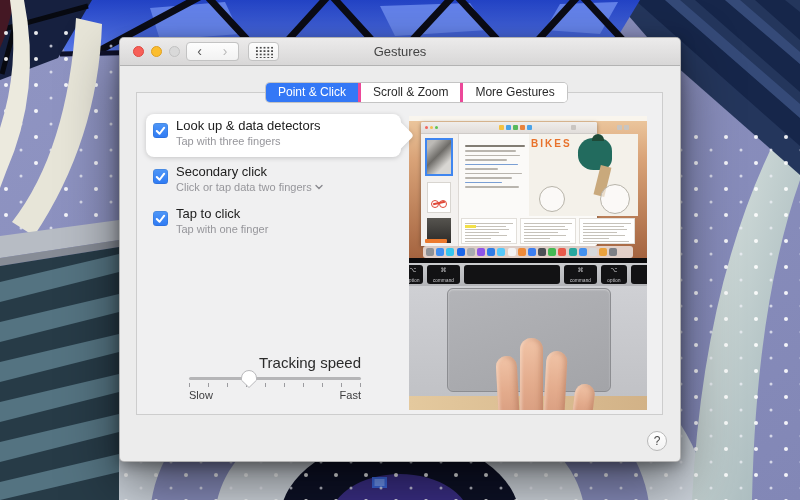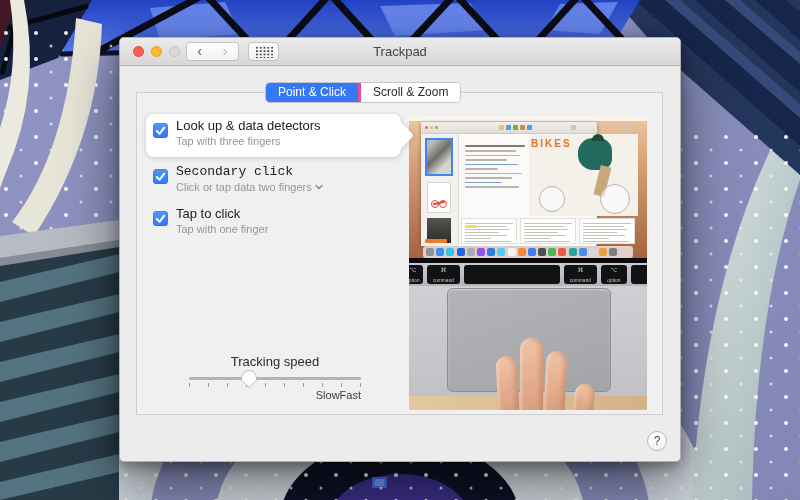--- a/index.html
+++ b/index.html
@@ -54,26 +54,26 @@
       filter:drop-shadow(0 1px 2.5px rgba(0,0,0,.18));z-index:2;}
   #hl::after{content:"";position:absolute;right:-8px;top:9px;width:25px;height:25px;background:#fff;
       transform:rotate(45deg);border-radius:4px;}
   .chk{position:absolute;width:15px;height:15px;border-radius:3.5px;
       background:linear-gradient(#4f97f7,#2e7af4);box-shadow:inset 0 0 0 .5px rgba(0,0,0,.15);z-index:3;}
   .chk svg{position:absolute;left:1px;top:1px;}
   .rowlabel{position:absolute;font-size:13px;color:#212121;z-index:3;}
   .rowsub{position:absolute;font-size:11px;color:#96969b;z-index:3;}
   .chev{display:inline-block;margin-left:3px;position:relative;top:-1px;}
   
-  #sl-label{position:absolute;left:69px;top:316px;width:172px;text-align:center;font-size:13px;color:#2b2b2b;}
+  #sl-label{position:absolute;left:69px;top:316px;width:172px;text-align:right;font-size:15px;color:#2b2b2b;}
   #sl-track{position:absolute;left:69px;top:339px;width:172px;height:3px;background:#b5b5b7;border-radius:2px;}
   #sl-thumb{position:absolute;top:331px;width:18px;height:20px;z-index:2;}
   #sl-ticks{position:absolute;left:69px;top:345px;width:172px;display:flex;justify-content:space-between;}
   #sl-ticks i{width:1px;height:4px;background:#9b9b9f;}
-  #sl-minmax{position:absolute;left:69px;top:351px;width:172px;display:flex;justify-content:flex-end;
+  #sl-minmax{position:absolute;left:69px;top:351px;width:172px;display:flex;justify-content:space-between;
       font-size:11px;color:#3c3c3e;}
   
   #setupbtn{position:absolute;left:349px;top:393px;width:169px;height:20px;background:linear-gradient(#fff,#f4f4f4);
       border:1px solid #b9b9b9;border-radius:4px;box-sizing:border-box;text-align:center;
       line-height:18px;font-size:12px;color:#222;}
   #helpbtn{position:absolute;left:527px;top:393px;width:20px;height:20px;border-radius:50%;
       background:linear-gradient(#fff,#f2f2f2);border:1px solid #b9b9b9;box-sizing:border-box;
       text-align:center;line-height:18px;font-size:12px;color:#4a4a4a;}
   
   #video{position:absolute;left:289px;top:78px;width:238px;height:294px;overflow:hidden;background:#222;}
@@ -219,46 +219,47 @@
 
   <div id="titlebar">
     <div class="tl red"></div>
     <div class="tl yellow"></div>
     <div class="tl gray"></div>
     <div class="navbtn" id="nav-back">‹</div>
     <div class="navbtn" id="nav-fwd">›</div>
     <div id="gridbtn">
       <div class="dots"></div>
     </div>
-    <div id="wintitle">Trackpad</div>
+    <div id="wintitle">Gestures</div>
   </div>
 
   <div id="panel"></div>
 
   <div id="tabs">
     <div class="tab sel">Point &amp; Click</div>
     <div class="tab">Scroll &amp; Zoom</div>
+    <div class="tab">More Gestures</div>
   </div>
 
   <div id="hl"></div>
 
   <div class="chk" style="left:33px;top:85px;">
     <svg width="13" height="13" viewBox="0 0 14 14">
       <path d="M3 7.5 L6 10.5 L11 4" stroke="#fff" stroke-width="2.2" fill="none" stroke-linecap="round" stroke-linejoin="round"></path>
     </svg>
   </div>
   <div class="rowlabel" style="left:56px;top:80px;">Look up &amp; data detectors</div>
   <div class="rowsub" style="left:56px;top:97px;">Tap with three fingers</div>
 
   <div class="chk" style="left:33px;top:131px;">
     <svg width="13" height="13" viewBox="0 0 14 14">
       <path d="M3 7.5 L6 10.5 L11 4" stroke="#fff" stroke-width="2.2" fill="none" stroke-linecap="round" stroke-linejoin="round"></path>
     </svg>
   </div>
-  <div class="rowlabel" style="left:56px;top:126px;font-family:Liberation Mono, monospace;">Secondary click</div>
+  <div class="rowlabel" style="left:56px;top:126px;">Secondary click</div>
   <div class="rowsub" style="left:56px;top:143px;">
     <span>Click or tap data two fingers</span><span class="chev"><svg width="8" height="6" viewBox="0 0 8 6">
           <path d="M1 1.5 L4 4.5 L7 1.5" stroke="#8a8a8f" stroke-width="1.4" fill="none" stroke-linecap="round"></path>
         </svg></span>
   </div>
 
   <div class="chk" style="left:33px;top:173px;">
     <svg width="13" height="13" viewBox="0 0 14 14">
       <path d="M3 7.5 L6 10.5 L11 4" stroke="#fff" stroke-width="2.2" fill="none" stroke-linecap="round" stroke-linejoin="round"></path>
     </svg>

